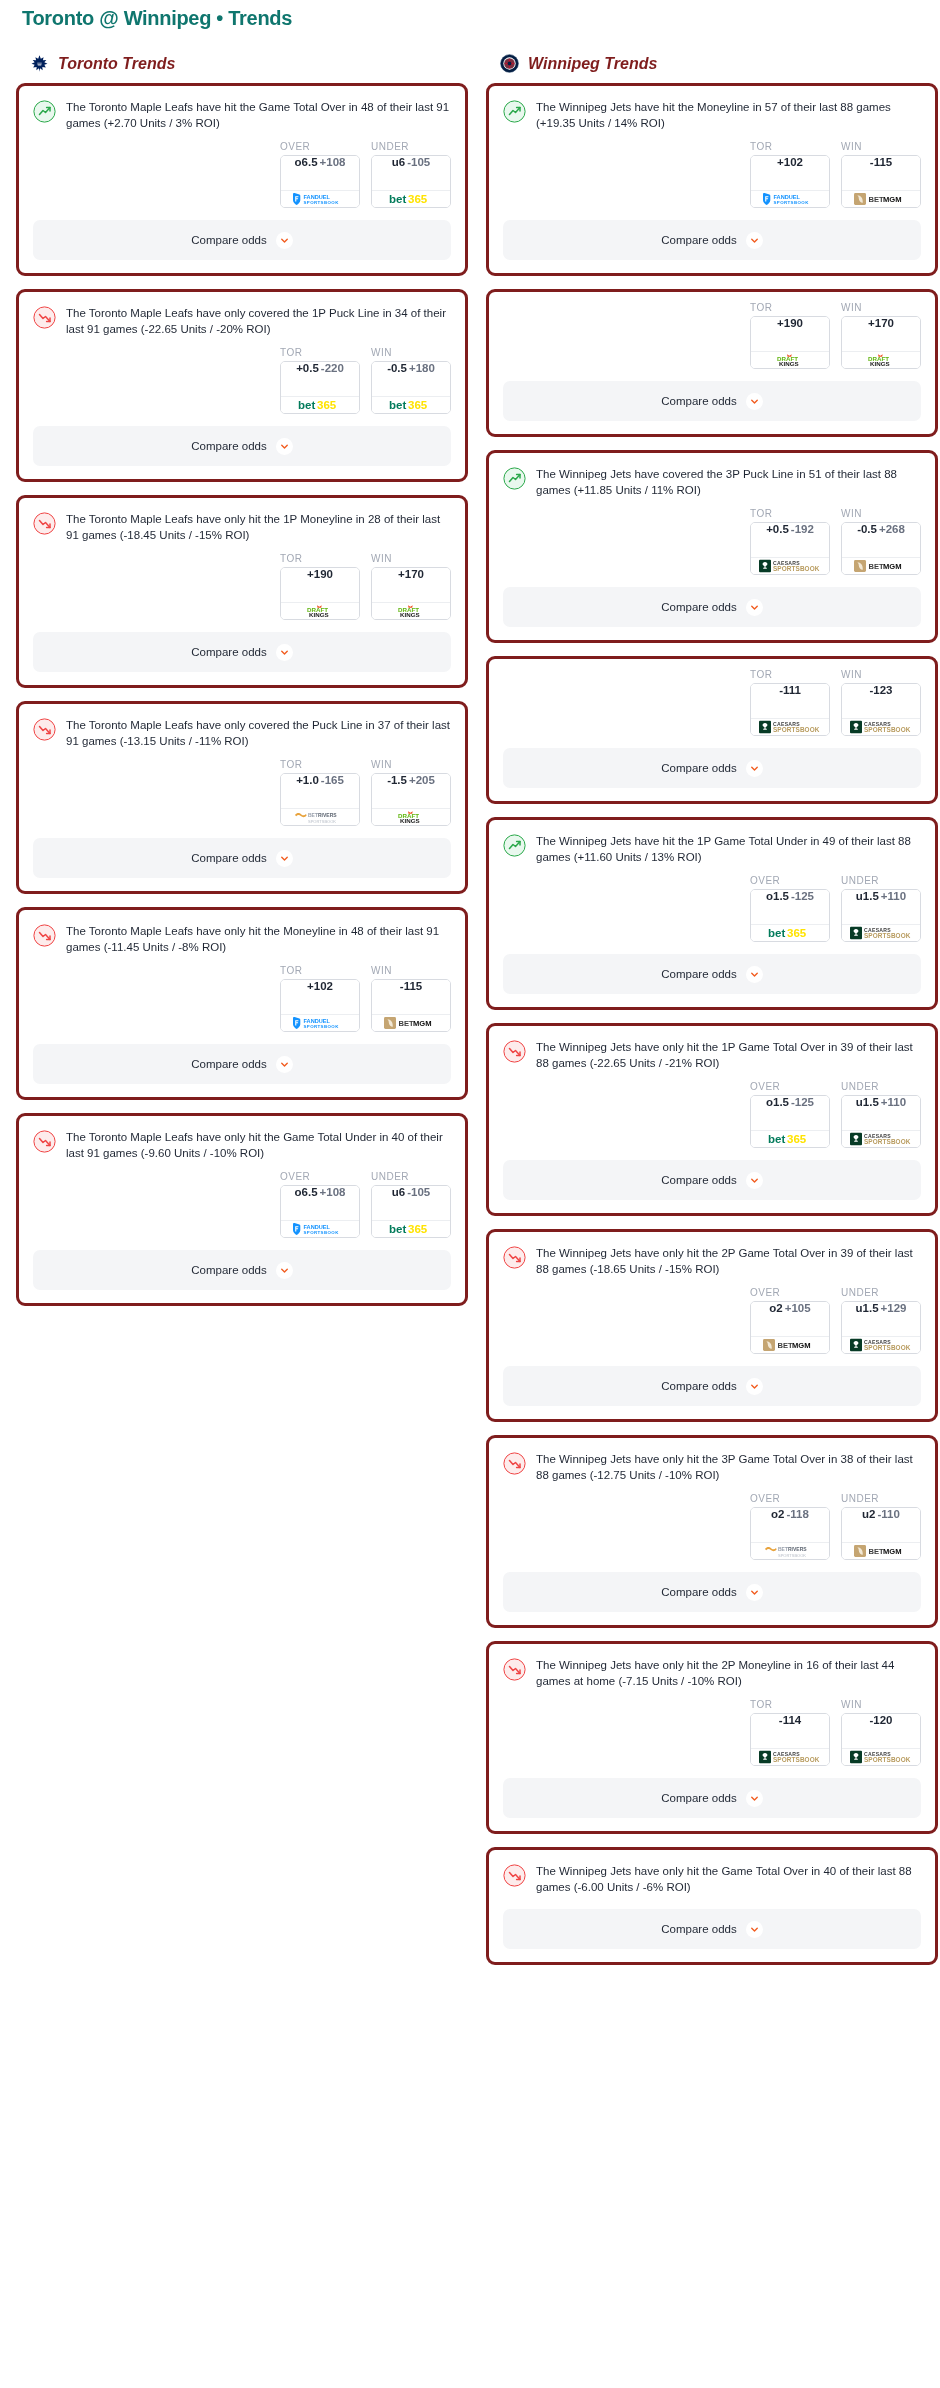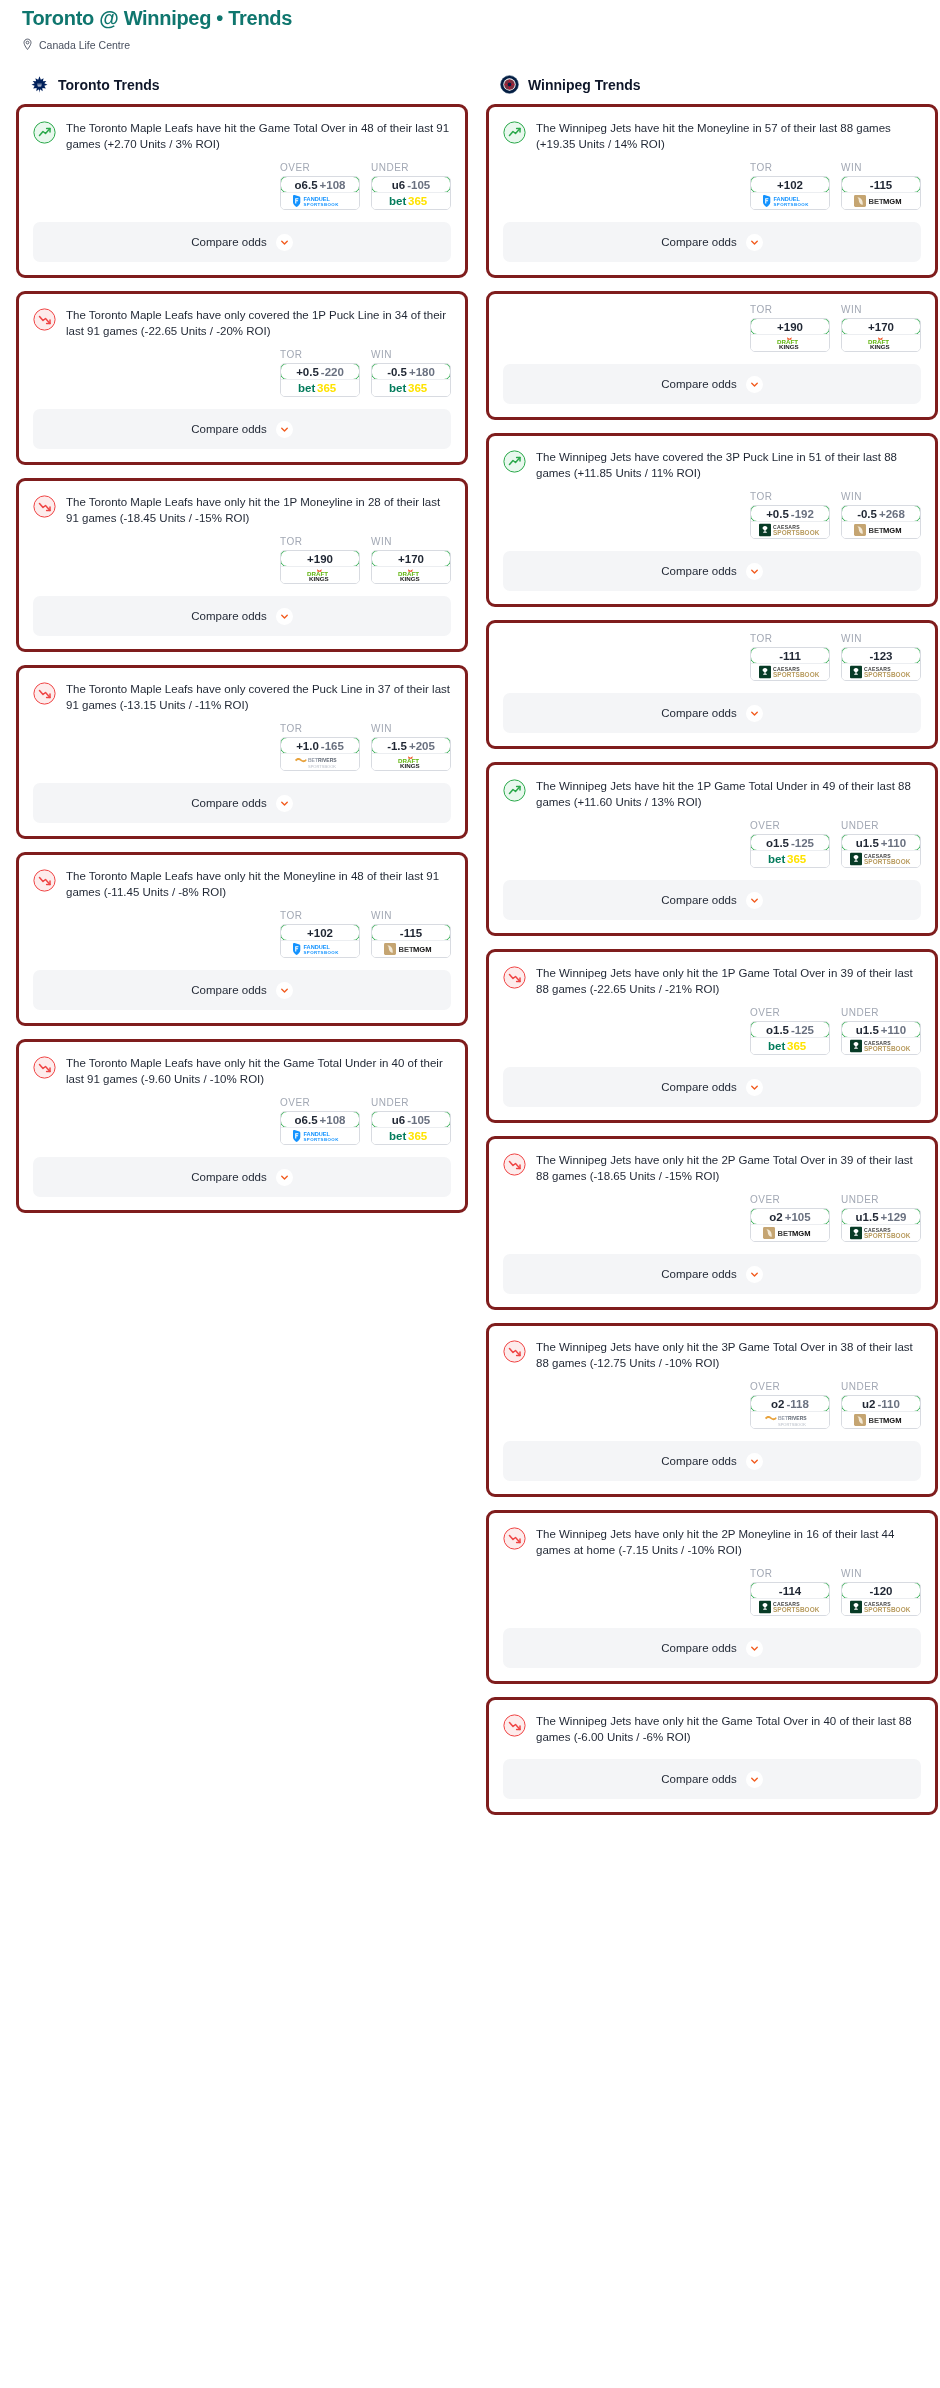--- a/index.html
+++ b/index.html
@@ -34,21 +34,21 @@
   
   .cols { display: flex; gap: 18px; margin-top: 24px; padding: 0 6px; align-items: flex-start; }
   .col { width: 452px; flex: 0 0 452px; }
 
   .col-head {
     display: flex;
     align-items: center;
     gap: 9px;
     padding: 0 0 10px 14px;
   }
-  .col-head-label { font-size: 14px; font-weight: 700; color: #0f172a; }
+  .col-head-label { font-size: 16px; font-weight: 700; color: #7f1d1d; font-style: italic; }
   .team-logo { width: 19px; height: 19px; flex: 0 0 auto; display: block; }
 
   
   .card {
     border: 3px solid #7f1d1d;
     border-radius: 9px;
     background: #fff;
     margin-bottom: 13px;
     overflow: hidden;
   }
@@ -78,25 +78,24 @@
     font-weight: 400;
   }
   .odds-pill {
     border: 1px solid #d8dbe1;
     border-radius: 5px;
     background: #fff;
     overflow: hidden;
   }
   .odds-val {
     border: 1px solid #2aa84a;
-    border-radius: 7px;
+    border-radius: 0;
     margin: -1px;
-    height: 17px;
+    height: 36px;
     display: flex;
-    align-items: center;
     justify-content: center;
     font-size: 11.5px;
     font-weight: 700;
     color: #1f2633;
     background: #fff;
     white-space: nowrap;
   }
   .odds-val .dim { color: #6a7180; font-weight: 700; margin-left: 2px; }
   .book {
     height: 17px;
@@ -127,29 +126,20 @@
     background: #fff; display: flex; align-items: center; justify-content: center;
   }
 </style>
 </head>
 <body>
 
 <div class="page">
 
   <div class="hdr">
     <div class="hdr-title">Toronto @ Winnipeg • Trends</div>
-    <div class="hdr-venue">
-      <span>
-        <svg class="pin-icon" viewBox="0 0 12 14">
-          <path d="M6 1.1c-2.1 0-3.8 1.7-3.8 3.8 0 2.8 3.8 7.6 3.8 7.6s3.8-4.8 3.8-7.6c0-2.1-1.7-3.8-3.8-3.8z" fill="none" stroke="#4a5160" stroke-width="1"></path>
-          <circle cx="6" cy="4.9" r="1.5" fill="none" stroke="#4a5160" stroke-width="1"></circle>
-        </svg>
-      </span>
-      <span>Canada Life Centre</span>
-    </div>
   </div>
 
   <div class="cols" id="cols">
       <div class="col">
         <div class="col-head">
           <span class="team-logo"><svg viewBox="0 0 20 20" width="19" height="19">
               <path d="M10 1.2 L11.4 5.0 L14.3 3.4 L13.6 6.6 L17.2 6.2 L15.1 8.6 L18.4 10.2 L15.1 11.4 L16.6 14.2 L13.0 13.6 L13.3 17.0 L10.6 15.0 L10 18.8 L9.4 15.0 L6.7 17.0 L7.0 13.6 L3.4 14.2 L4.9 11.4 L1.6 10.2 L4.9 8.6 L2.8 6.2 L6.4 6.6 L5.7 3.4 L8.6 5.0 Z" fill="#00205b"></path>
               <path d="M7.6 9.3 h4.8 v0.7 h-4.8 z M7.9 10.6 h4.2 v0.6 h-4.2 z M8.2 11.8 h3.6 v0.6 h-3.6 z" fill="#ffffff" opacity="0.82"></path>
             </svg></span>
           <span class="col-head-label">Toronto Trends</span>

